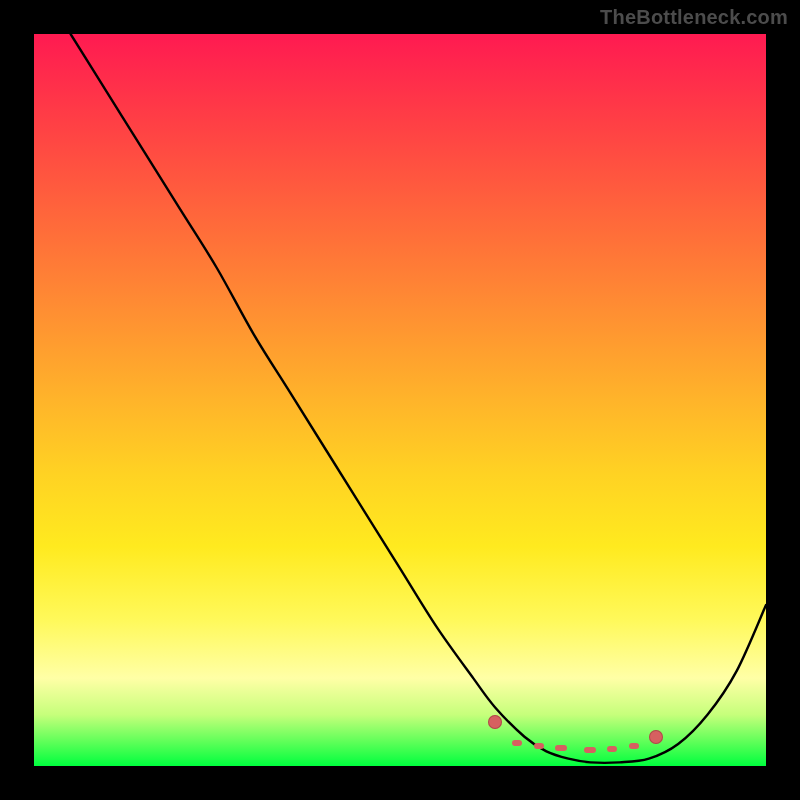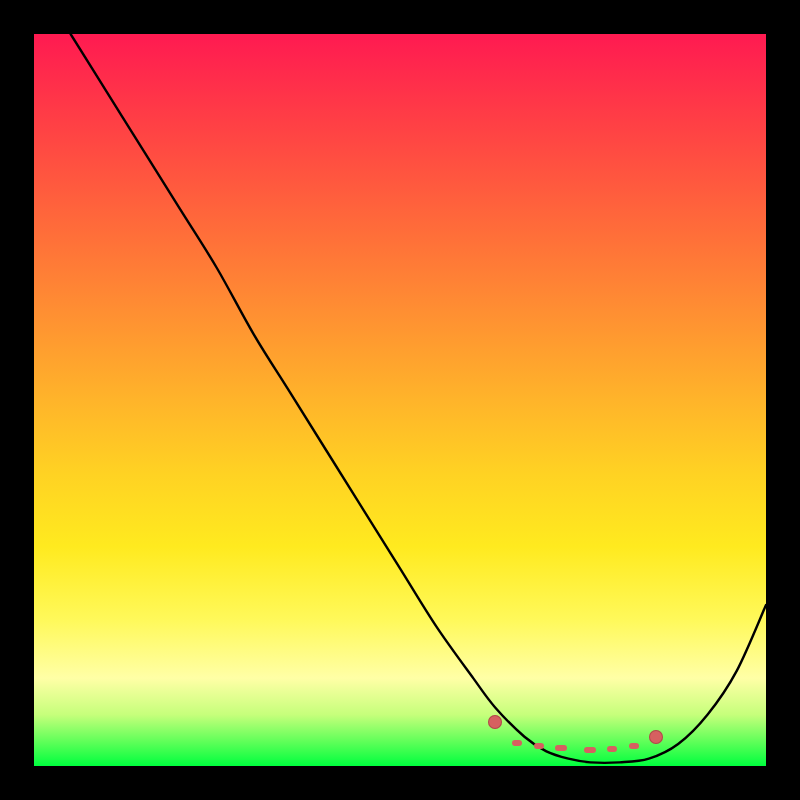--- a/index.html
+++ b/index.html
@@ -62,20 +62,21 @@
     height: 6px;
     background: #d66060;
     border-radius: 3px;
     transform: translate(-50%, -50%);
   }
 </style>
 </head>
 <body>
 
 <div class="outer">
+  <div class="attribution">TheBottleneck.com</div>
   <div class="plot">
     <svg class="curve" viewBox="0 0 732 732" preserveAspectRatio="none">
       <path id="curve-path" d="M 36.6 0 C 42.7 9.759999999999991, 61.00000000000001 39.03999999999995, 73.2 58.559999999999945 C 85.4 78.07999999999994, 97.6 97.60000000000001, 109.8 117.12 C 122 136.64000000000001, 134.20000000000002 156.15999999999997, 146.4 175.67999999999995 C 158.6 195.19999999999993, 170.8 213.49999999999994, 183 234.23999999999995 C 195.2 254.97999999999996, 207.4 279.38, 219.6 300.12 C 231.79999999999998 320.86, 244 339.16, 256.2 358.68 C 268.4 378.2, 280.6 397.72, 292.8 417.24 C 305 436.76, 317.20000000000005 456.28000000000003, 329.40000000000003 475.8 C 341.6 495.32, 353.8 514.84, 366 534.36 C 378.2 553.88, 390.40000000000003 574.62, 402.6 592.92 C 414.8 611.2199999999999, 429.44 630.74, 439.2 644.16 C 448.96 657.5799999999999, 452.62 663.6800000000001, 461.16 673.44 C 469.70000000000005 683.2, 481.9000000000001 695.4000000000001, 490.44000000000005 702.72 C 498.98 710.04, 505.08 713.7, 512.4 717.36 C 519.72 721.02, 527.04 722.8499999999999, 534.36 724.68 C 541.6800000000001 726.51, 547.7800000000001 727.73, 556.32 728.34 C 564.86 728.95, 575.84 728.95, 585.6 728.34 C 595.36 727.73, 605.12 727.73, 614.88 724.68 C 624.64 721.6299999999999, 634.4 717.3599999999999, 644.16 710.04 C 653.92 702.72, 663.6800000000001 692.96, 673.44 680.76 C 683.2 668.56, 692.96 655.14, 702.72 636.84 C 712.48 618.5400000000001, 727.12 581.94, 732 570.96" fill="none" stroke="#000" stroke-width="2.4" stroke-linecap="round" stroke-linejoin="round"></path>
     </svg>
     <div class="dots" id="markers">
         <div class="dot" style="left: 461.16px; top: 688.08px;"></div>
         <div class="dot" style="left: 622.2px; top: 702.72px;"></div>
         <div class="dash" style="left: 483.12px; top: 708.576px; width: 10px;"></div>
         <div class="dash" style="left: 505.08px; top: 712.236px; width: 10px;"></div>
         <div class="dash" style="left: 527.04px; top: 714.432px; width: 12px;"></div>

